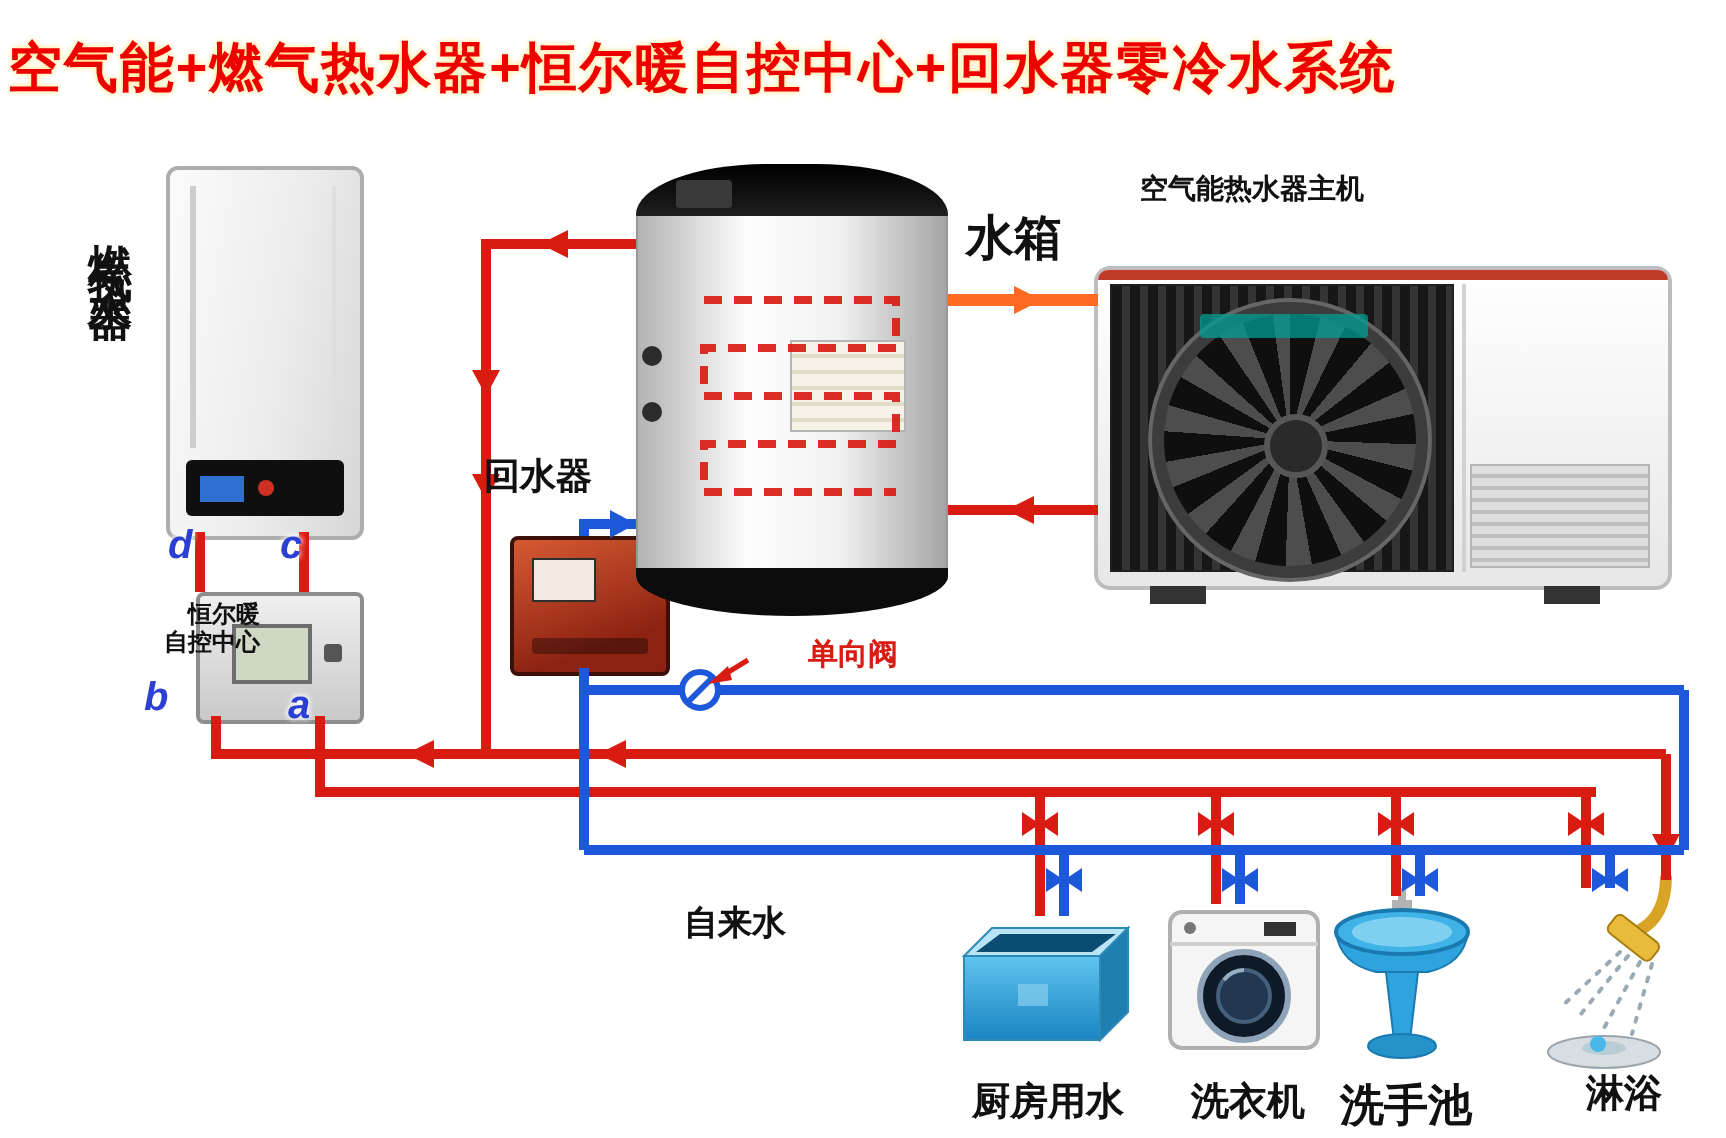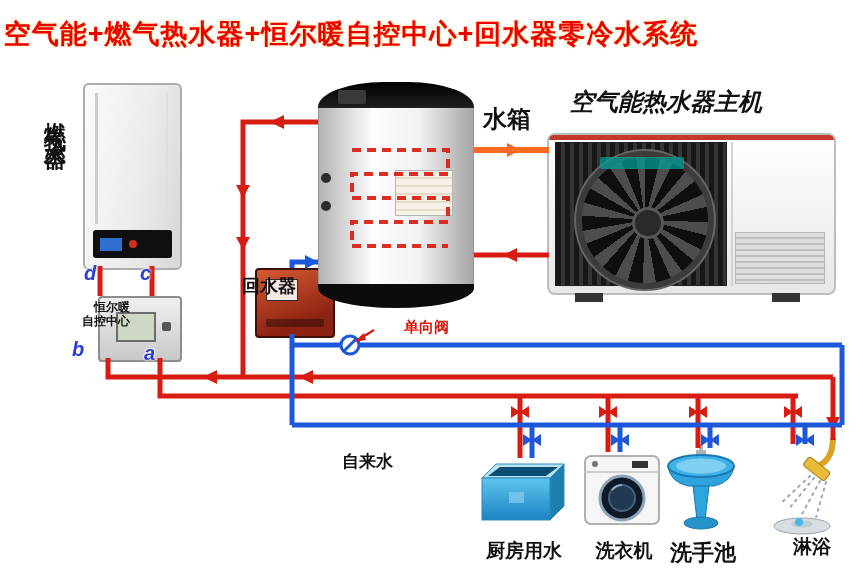--- a/index.html
+++ b/index.html
@@ -61,22 +61,22 @@
 </style>
 </head>
 <body>
 
 <div class="canvas">
 
   <div class="lbl title">空气能+燃气热水器+恒尔暖自控中心+回水器零冷水系统</div>
 
   <div class="lbl vert" style="left:40px;top:104px;">燃气热水器</div>
   <div class="lbl" style="left:483px;top:103px;font-size:24px;">水箱</div>
-  <div class="lbl" style="left:570px;top:86px;font-size:24px;font-style:italic;">空气能热水器主机</div>
-  <div class="lbl" style="left:242px;top:226px;font-size:18px;margin-top:48px;">回水器</div>
+  <div class="lbl" style="left:570px;top:86px;font-size:14px;">空气能热水器主机</div>
+  <div class="lbl" style="left:242px;top:226px;font-size:18px;">回水器</div>
   <div class="lbl ctrl-label" style="left:50px;top:300px;margin-left:32px;">
     <span>恒尔暖</span><br>
     <span>自控中心</span>
   </div>
   <div class="lbl red-lbl" style="left:360px;top:318px;font-size:15px;">单向阀</div>
   <div class="lbl" style="left:342px;top:430px;font-size:17px;margin-top:20px;">自来水</div>
 
   <div class="lbl port" style="left:84px;top:262px;">d</div>
   <div class="lbl port" style="left:140px;top:262px;">c</div>
   <div class="lbl port" style="left:72px;top:338px;">b</div>

